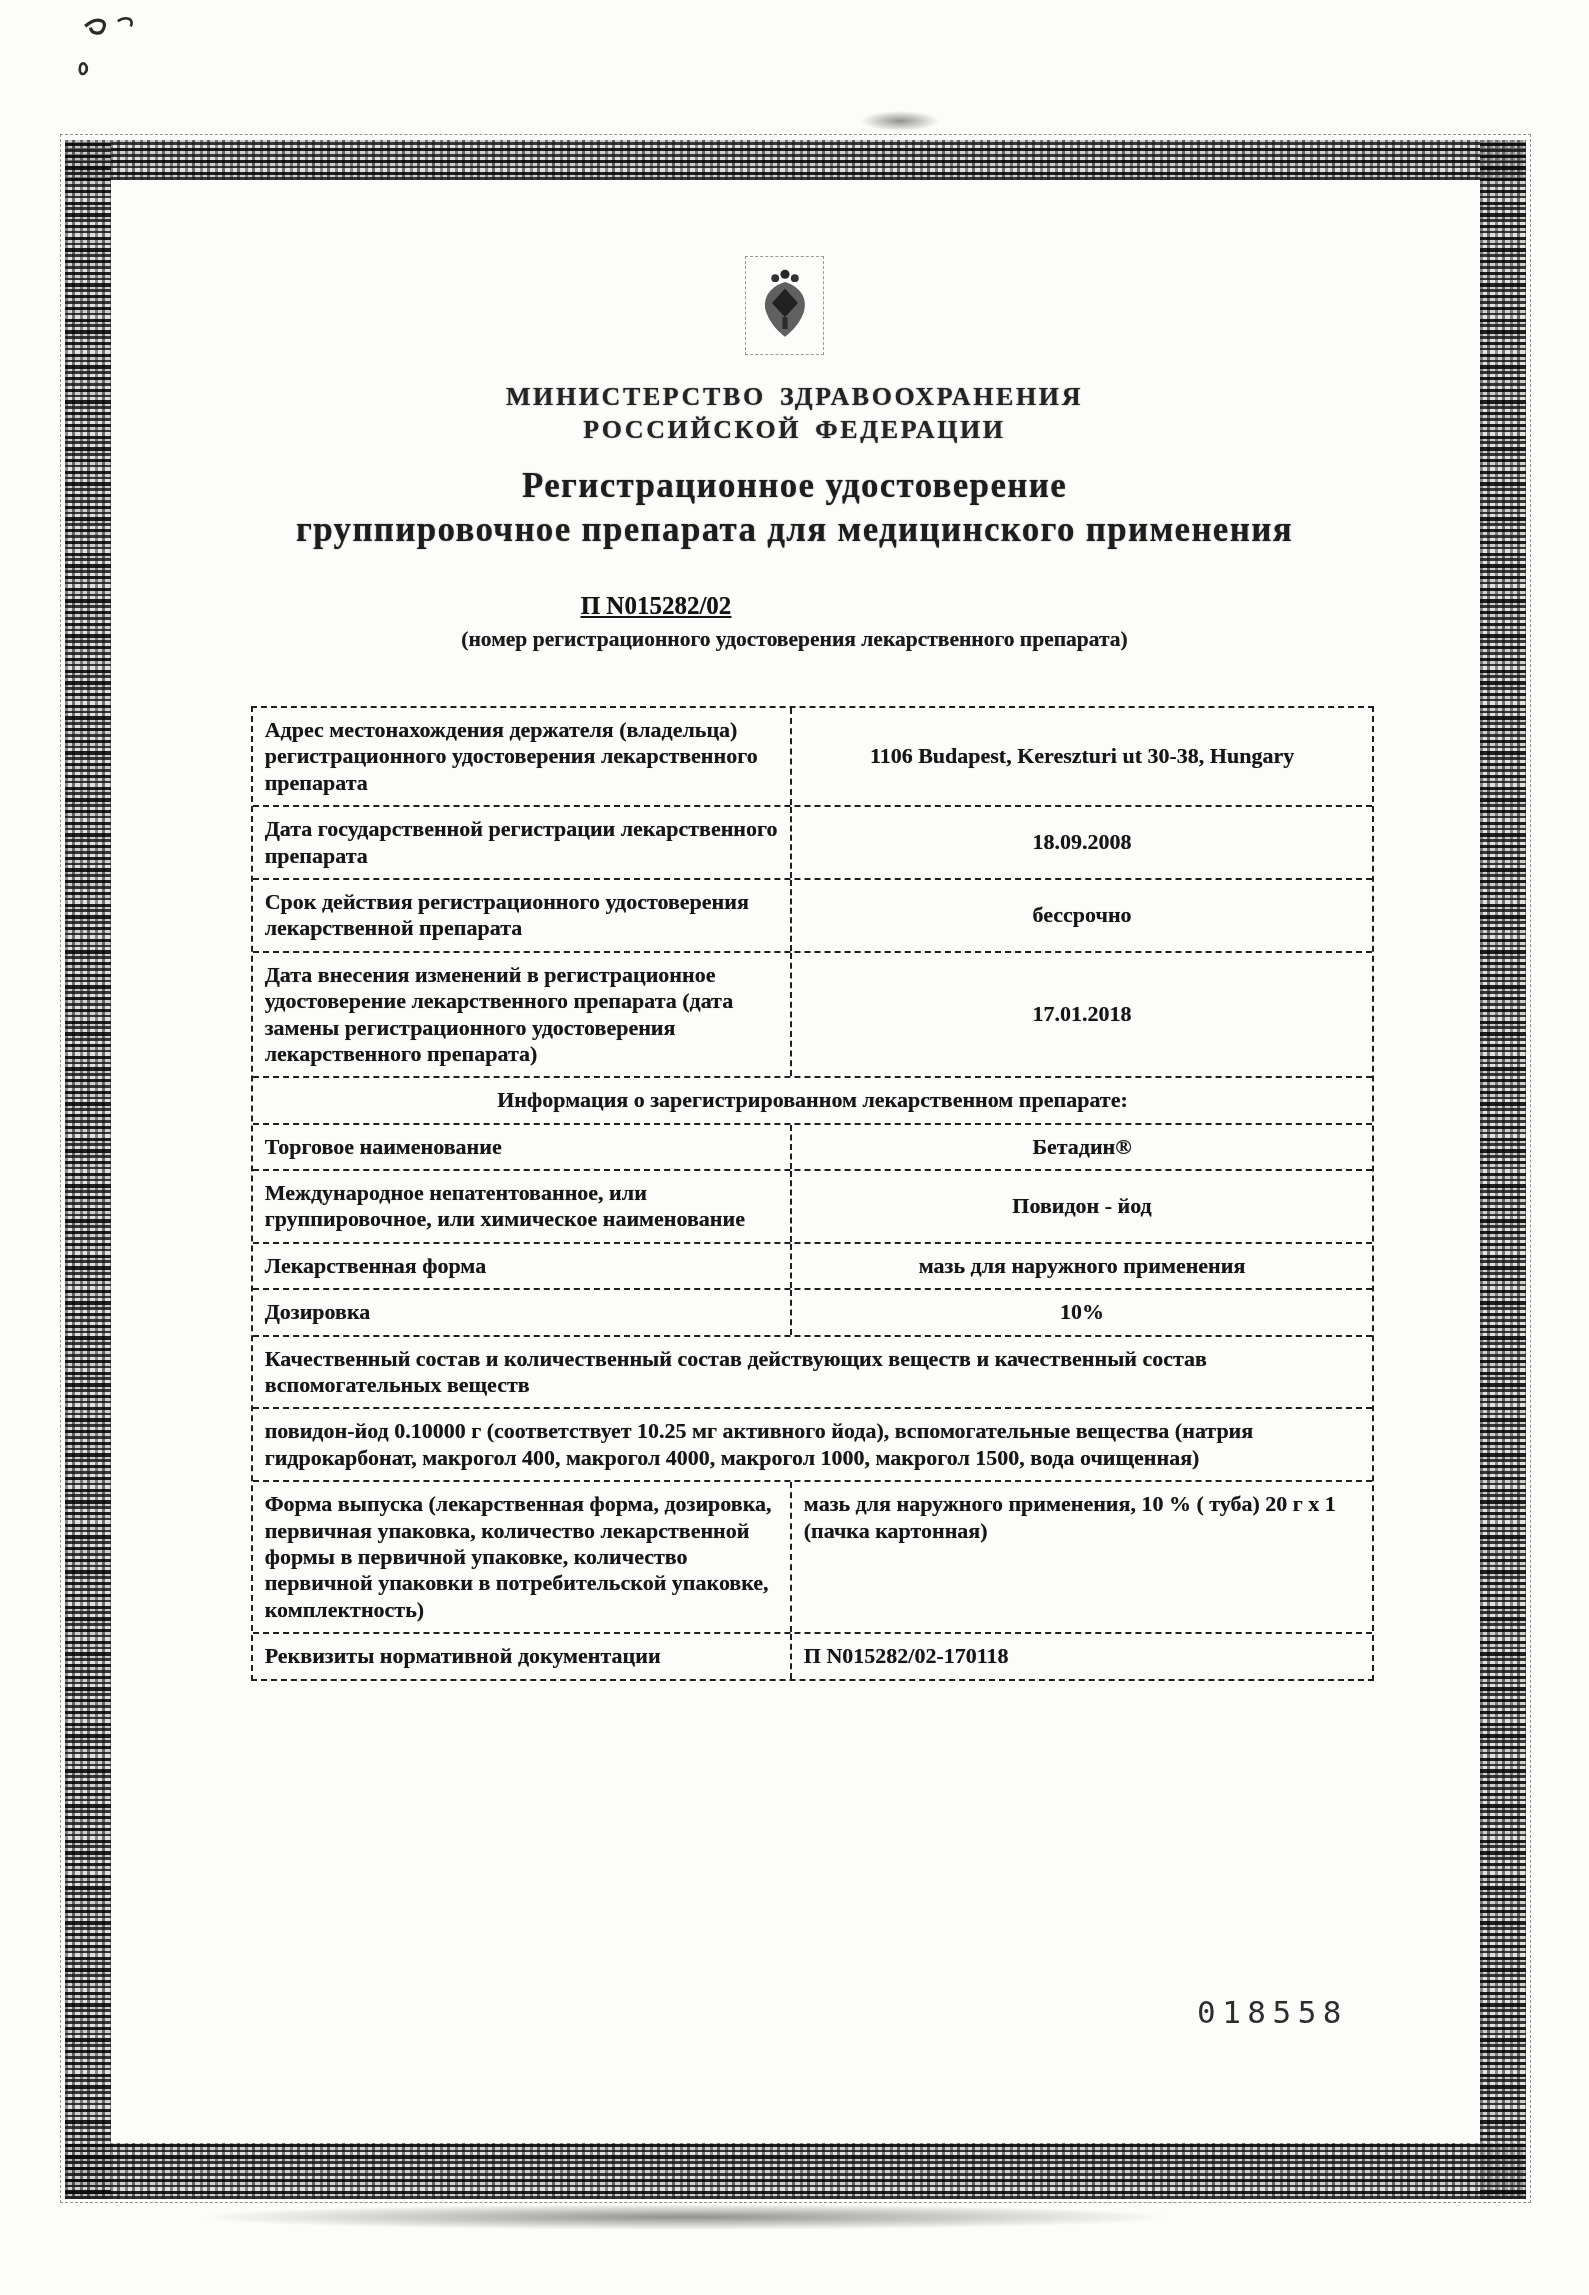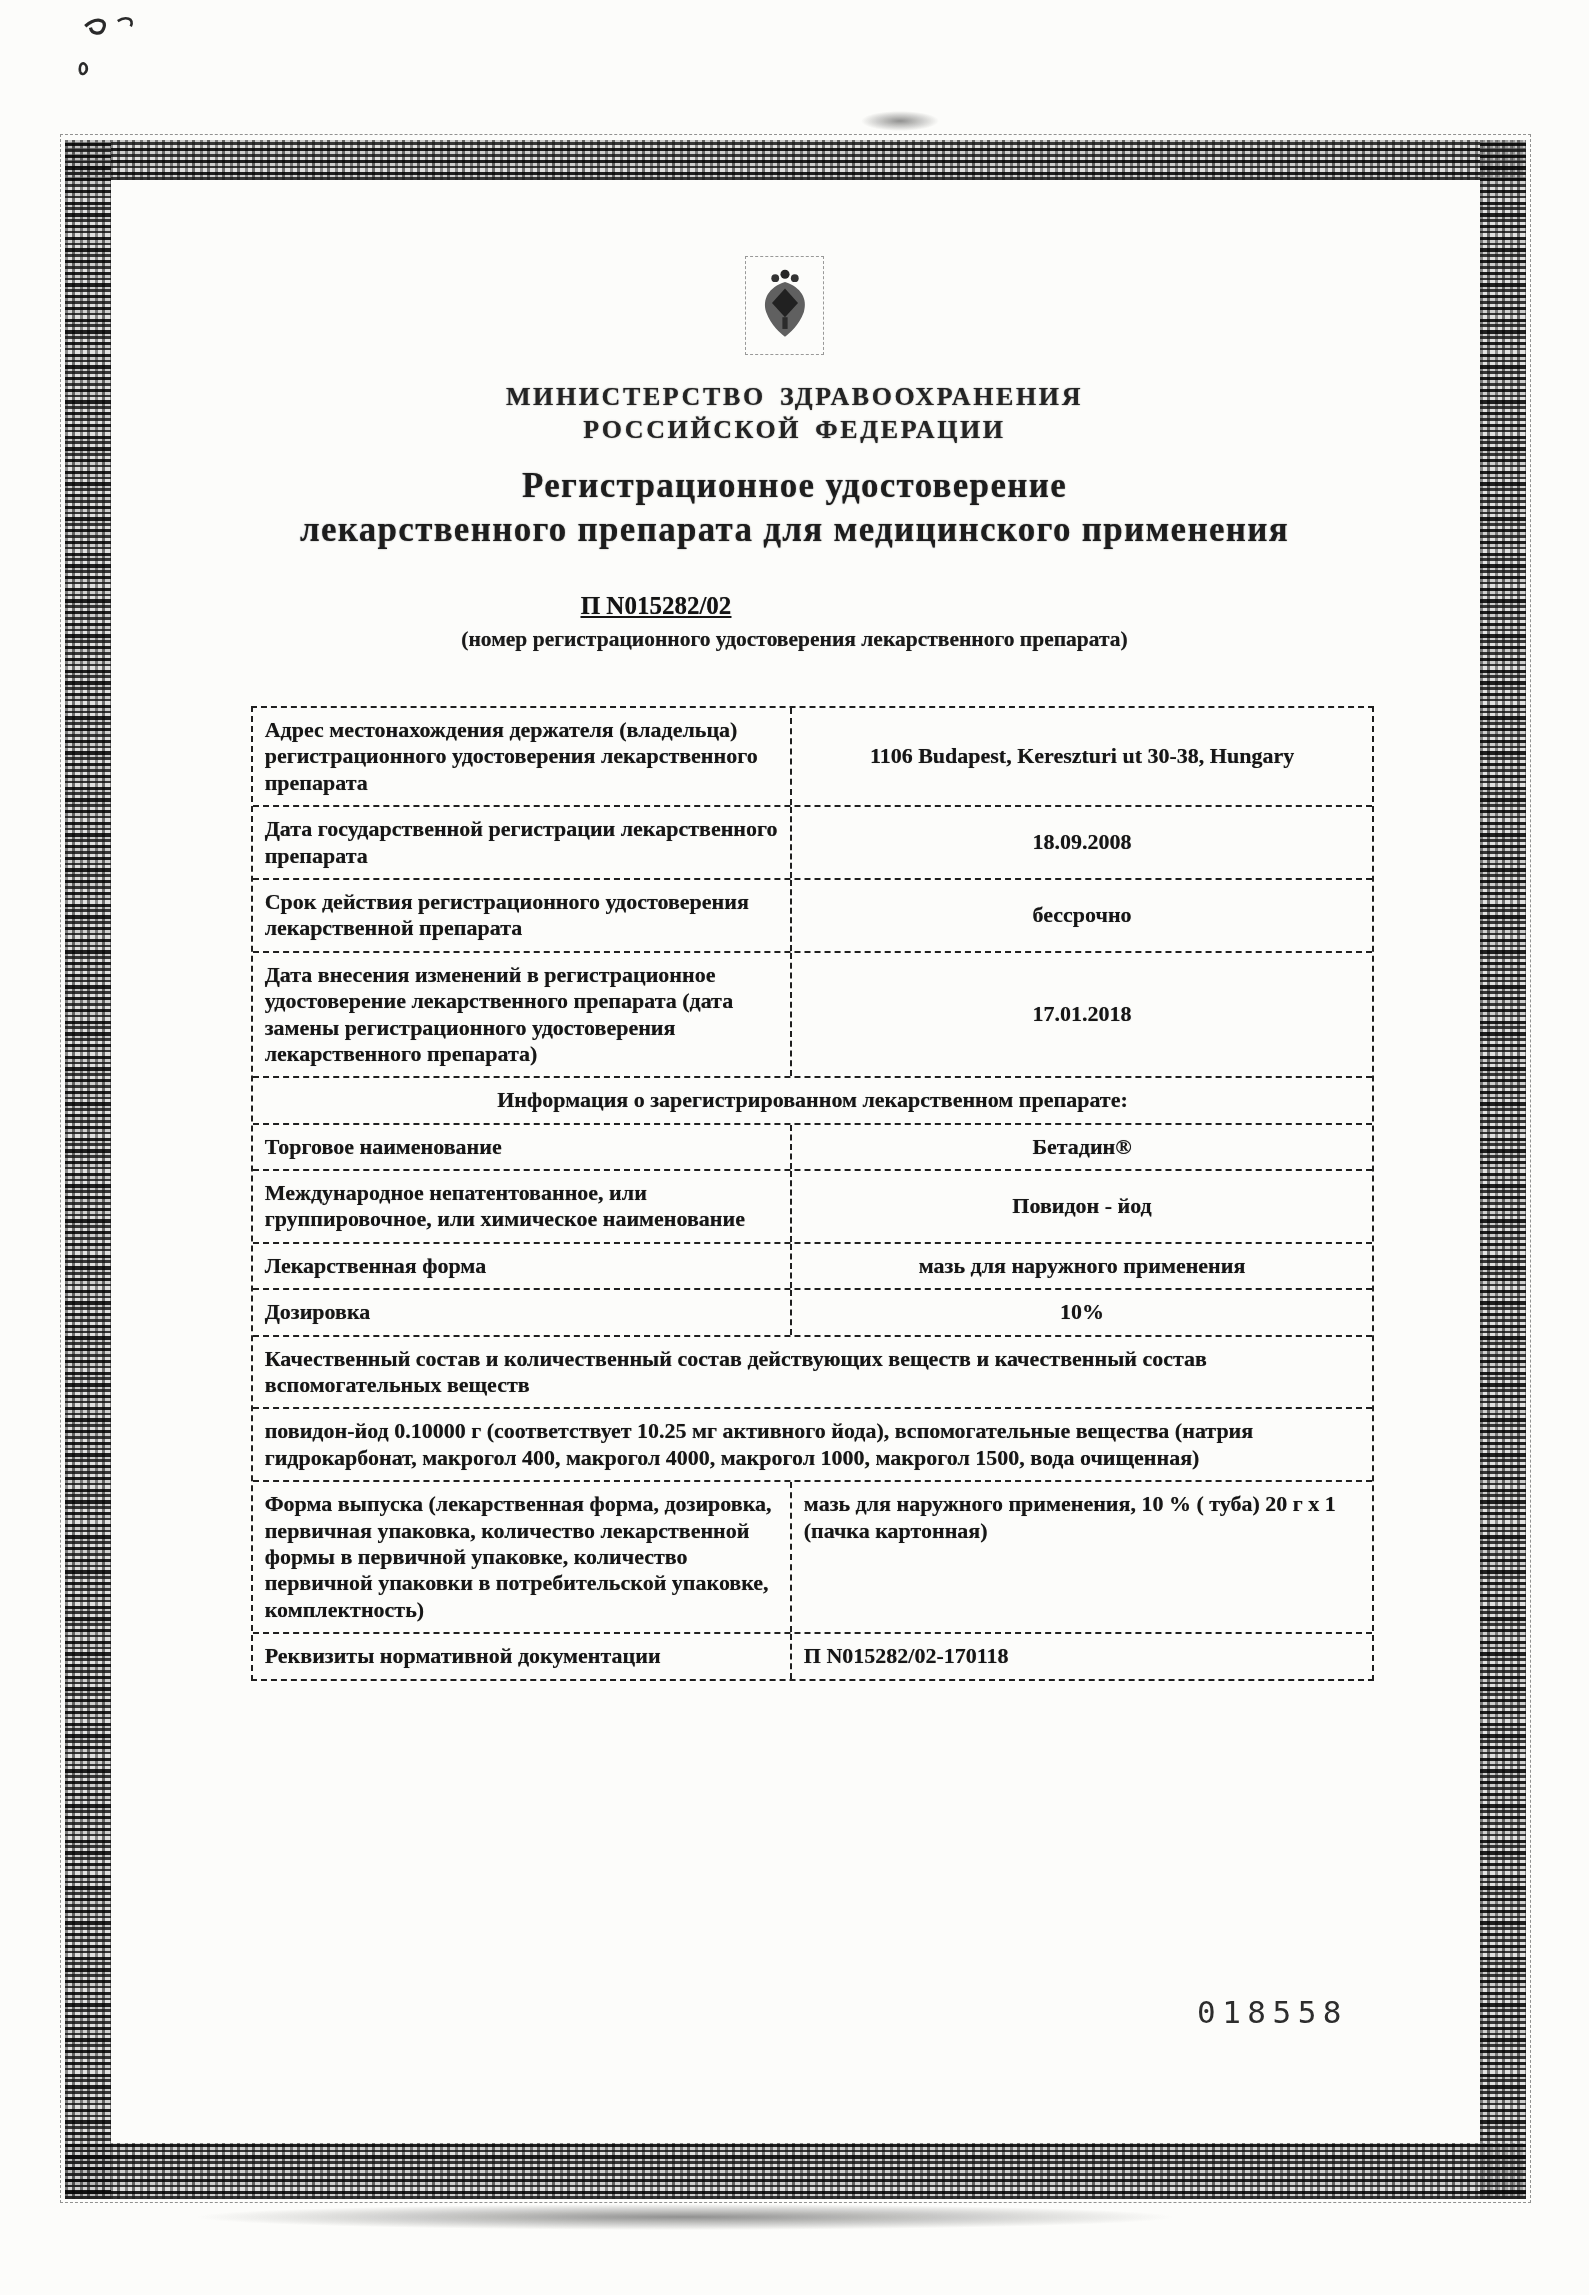--- a/index.html
+++ b/index.html
@@ -118,21 +118,21 @@
     </svg>
   </div>
 
   <div class="ministry">
     <div>МИНИСТЕРСТВО ЗДРАВООХРАНЕНИЯ</div>
     <div>РОССИЙСКОЙ ФЕДЕРАЦИИ</div>
   </div>
 
   <div class="doc-title">
     <div>Регистрационное удостоверение</div>
-    <div>лекарственного препарата для медицинского применения</div>
+    <div>группировочное препарата для медицинского применения</div>
   </div>
 
   <div class="reg-number">П N015282/02</div>
   <div class="reg-caption">(номер регистрационного удостоверения лекарственного препарата)</div>
 
   <div class="doc-table">
 
 
     <div class="t-row">
       <div class="cell label">Адрес местонахождения держателя (владельца) регистрационного удостоверения лекарственного препарата</div>

